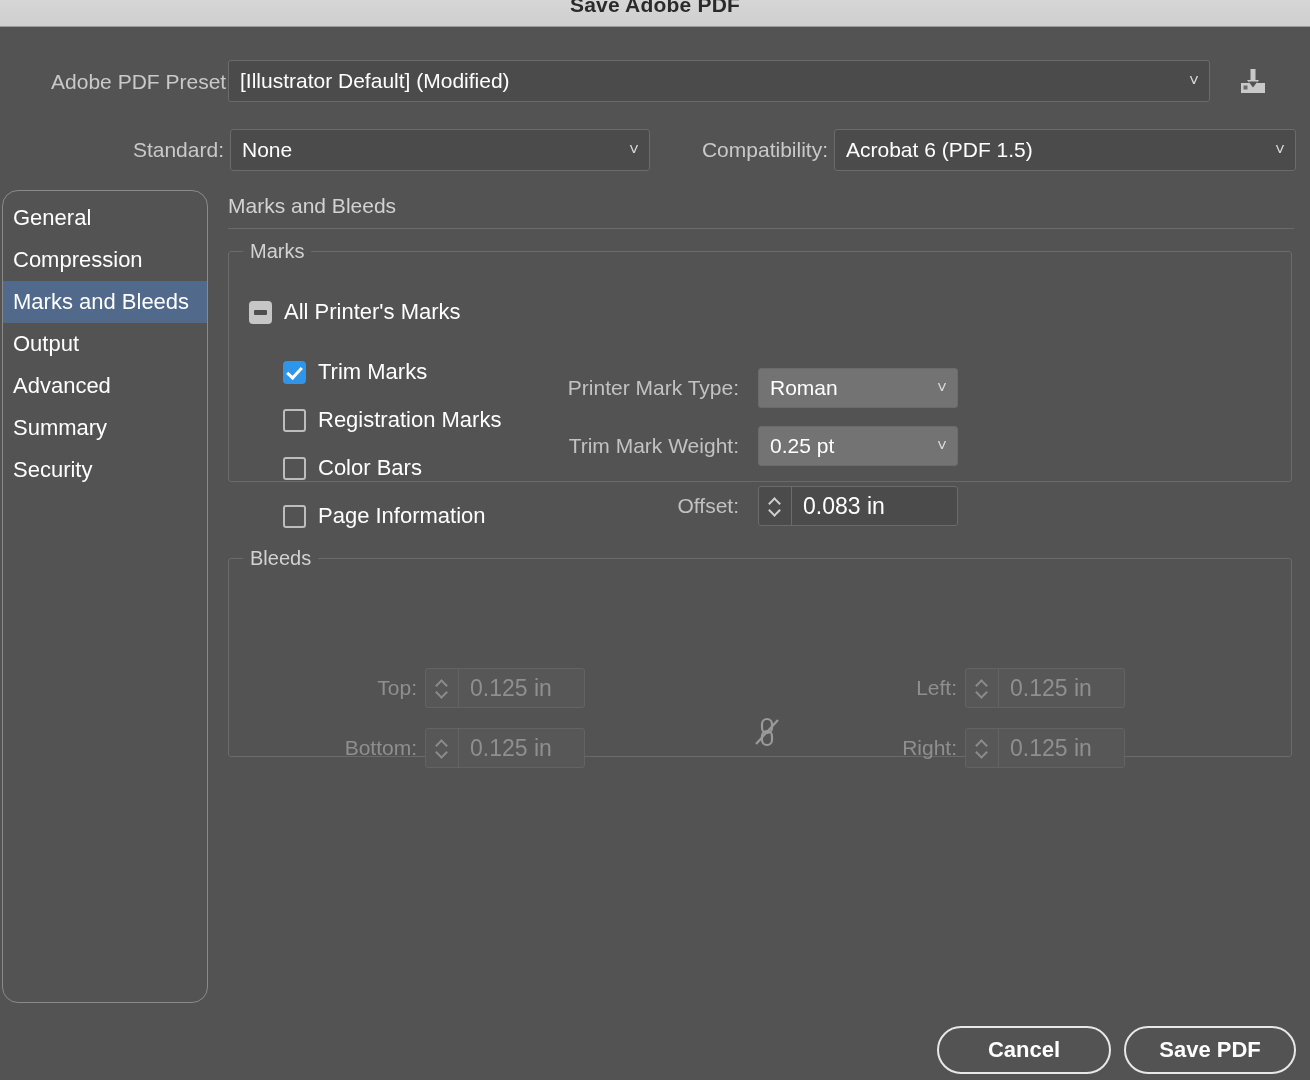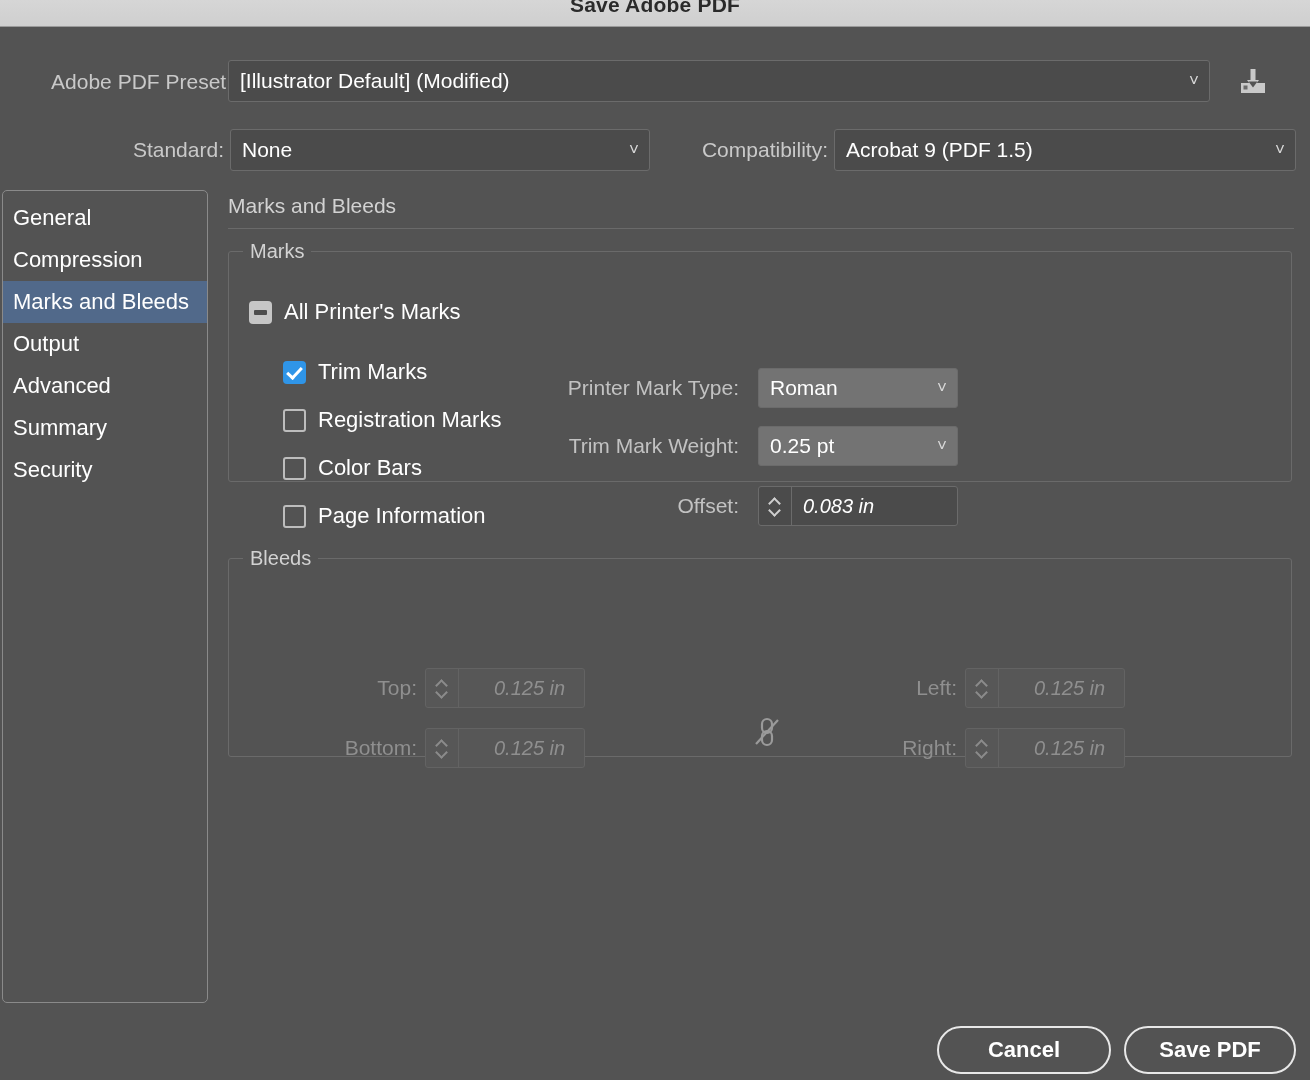--- a/index.html
+++ b/index.html
@@ -116,21 +116,21 @@
 
   
   #sidebar {
     position: absolute;
     left: 2px;
     top: 190px;
     width: 206px;
     height: 813px;
     background: #535353;
     border: 1px solid #8a8a8a;
-    border-radius: 5px;
+    border-radius: 16px;
     box-sizing: border-box;
     overflow: hidden;
     padding-top: 6px;
   }
   .side-item {
     height: 42px;
     line-height: 42px;
     font-size: 22px;
     color: #ffffff;
     padding-left: 10px;
@@ -303,32 +303,30 @@
     position: absolute;
     left: 1px; top: 1px;
     width: 7px; height: 7px;
     border: solid #cfcfcf;
     border-width: 2px 2px 0 0;
   }
   .num .stepper .up::before  { transform: rotate(-45deg); }
   .num .stepper .down::before{ transform: rotate(135deg); top: -2px; }
   .num .val {
     flex: 1;
-    font-size: 20px;
+    font-size: 23px;
     color: #ffffff;
     line-height: 38px;
     padding-left: 11px;
     white-space: nowrap;
-    font-style: italic;
   }
 
   .num.disabled {
     background: #575757;
     border-color: #636363;
-    gap: 24px;
   }
   .num.disabled .val { color: #8f8f8f; }
   .num.disabled .stepper { border-right-color: #636363; }
   .num.disabled .stepper .ch::before { border-color: #8b8b8b; }
 
   .ctrl-label.disabled { color: #8f8f8f; }
 
   
   #bleed-link-icon {
     position: absolute;
@@ -383,21 +381,21 @@
 
 <div class="row-std">
   <div class="lbl std-label">Standard:</div>
   <div class="select" id="standard-select">
     <span>None</span>
     <span class="chev">˅</span>
   </div>
 
   <div class="lbl compat-label">Compatibility:</div>
   <div class="select" id="compat-select">
-    <span>Acrobat 9 (PDF 1.5)</span>
+    <span>Acrobat 6 (PDF 1.5)</span>
     <span class="chev">˅</span>
   </div>
 </div>
 
 <div id="sidebar">
   <div class="side-item"><span>General</span></div>
   <div class="side-item"><span>Compression</span></div>
   <div class="side-item selected"><span>Marks and Bleeds</span></div>
   <div class="side-item"><span>Output</span></div>
   <div class="side-item"><span>Advanced</span></div>

